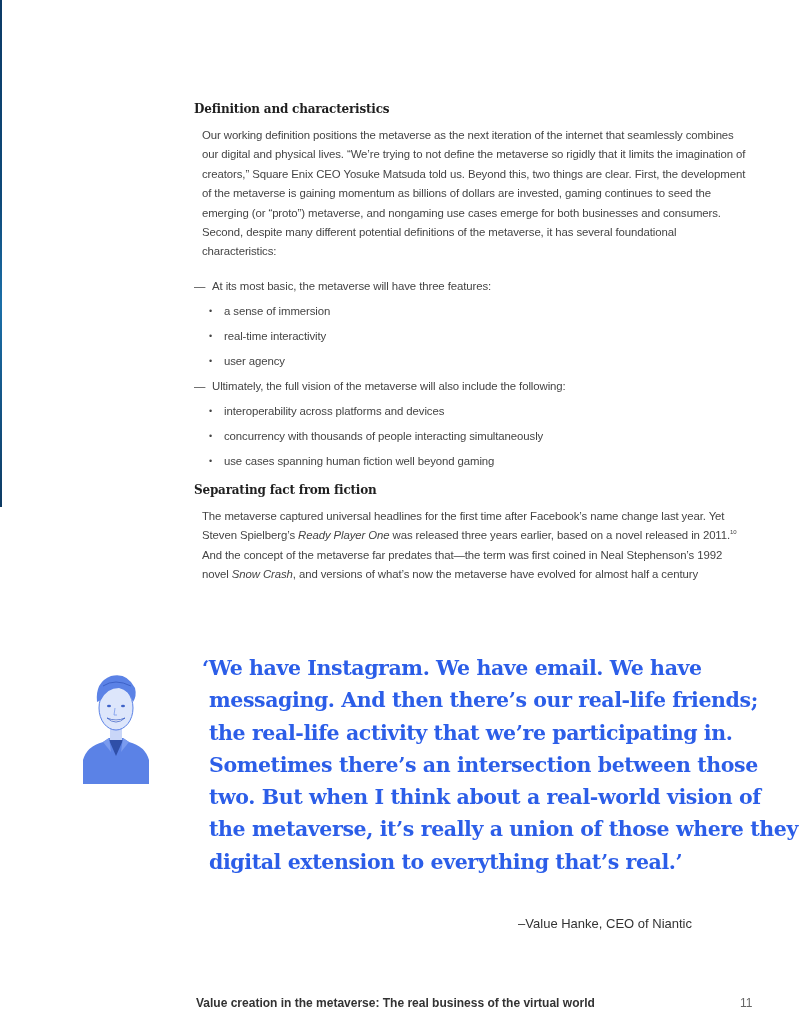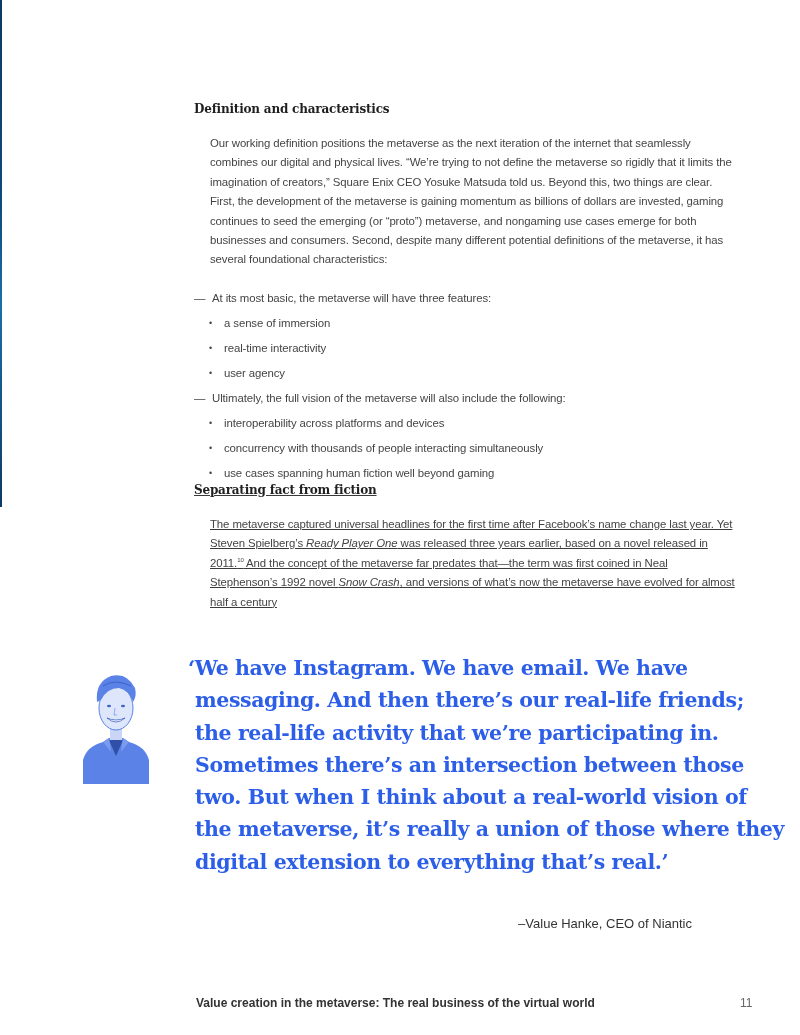--- a/index.html
+++ b/index.html
@@ -8,47 +8,47 @@
       overflow: hidden;
       font-family: "Liberation Sans", sans-serif;
       color: #3a3a3a;
     }
     .edge-strip {
       position: absolute; left: 0; top: 0; width: 2px; height: 507px;
       background: linear-gradient(to bottom, #0b3a66, #0e4a7a 40%, #1b6fa8 60%, #0d3a63);
     }
     .section { position: absolute; left: 194px; width: 560px; }
     .sec1 { top: 100px; }
-    .sec2 { top: 481px; text-decoration: underline; }
+    .sec2 { top: 481px; }
     .heading {
       font-family: "DejaVu Serif", serif; font-weight: bold; font-size: 12px;
       color: #1f1f1f; margin: 0; line-height: 18px; letter-spacing: -0.2px;
     }
     .para {
-      font-size: 11.4px; line-height: 19.4px; color: #444; margin: 16px;
+      font-size: 11.4px; line-height: 19.4px; color: #444; margin: 8px;
       letter-spacing: -0.1px;
     }
     .para em { font-style: italic; }
     sup { font-size: 6px; vertical-align: super; line-height: 0; }
     .list { margin-top: 12px; }
     .dash-item {
       position: relative; padding-left: 18px; font-size: 11.4px; color: #444;
       height: 25px; line-height: 25px; letter-spacing: -0.1px;
     }
     .dash-item .dash { position: absolute; left: 0; top: 0; }
     .bullet-item {
       position: relative; padding-left: 30px; font-size: 11.4px; color: #444;
       height: 25px; line-height: 25px; letter-spacing: -0.1px;
     }
     .bullet-item .dot { position: absolute; left: 15px; top: 0; font-size: 9px; }
     .portrait {
       position: absolute; left: 81px; top: 660px; width: 70px; height: 125px;
     }
     .quote {
-      position: absolute; left: 182px; top: 652px; width: 580px;
+      position: absolute; left: 196px; top: 652px; width: 580px;
       font-family: "DejaVu Serif", serif; font-weight: bold;
       font-size: 20.5px; line-height: 32.3px; color: #2c5ee8;
       letter-spacing: -0.4px;
     }
     .quote .line { white-space: nowrap; padding-left: 13px; }
     .quote .line.first { padding-left: 6px; }
     .attrib {
       position: absolute; right: 108px; top: 916px;
       font-size: 13px; color: #333;
     }

